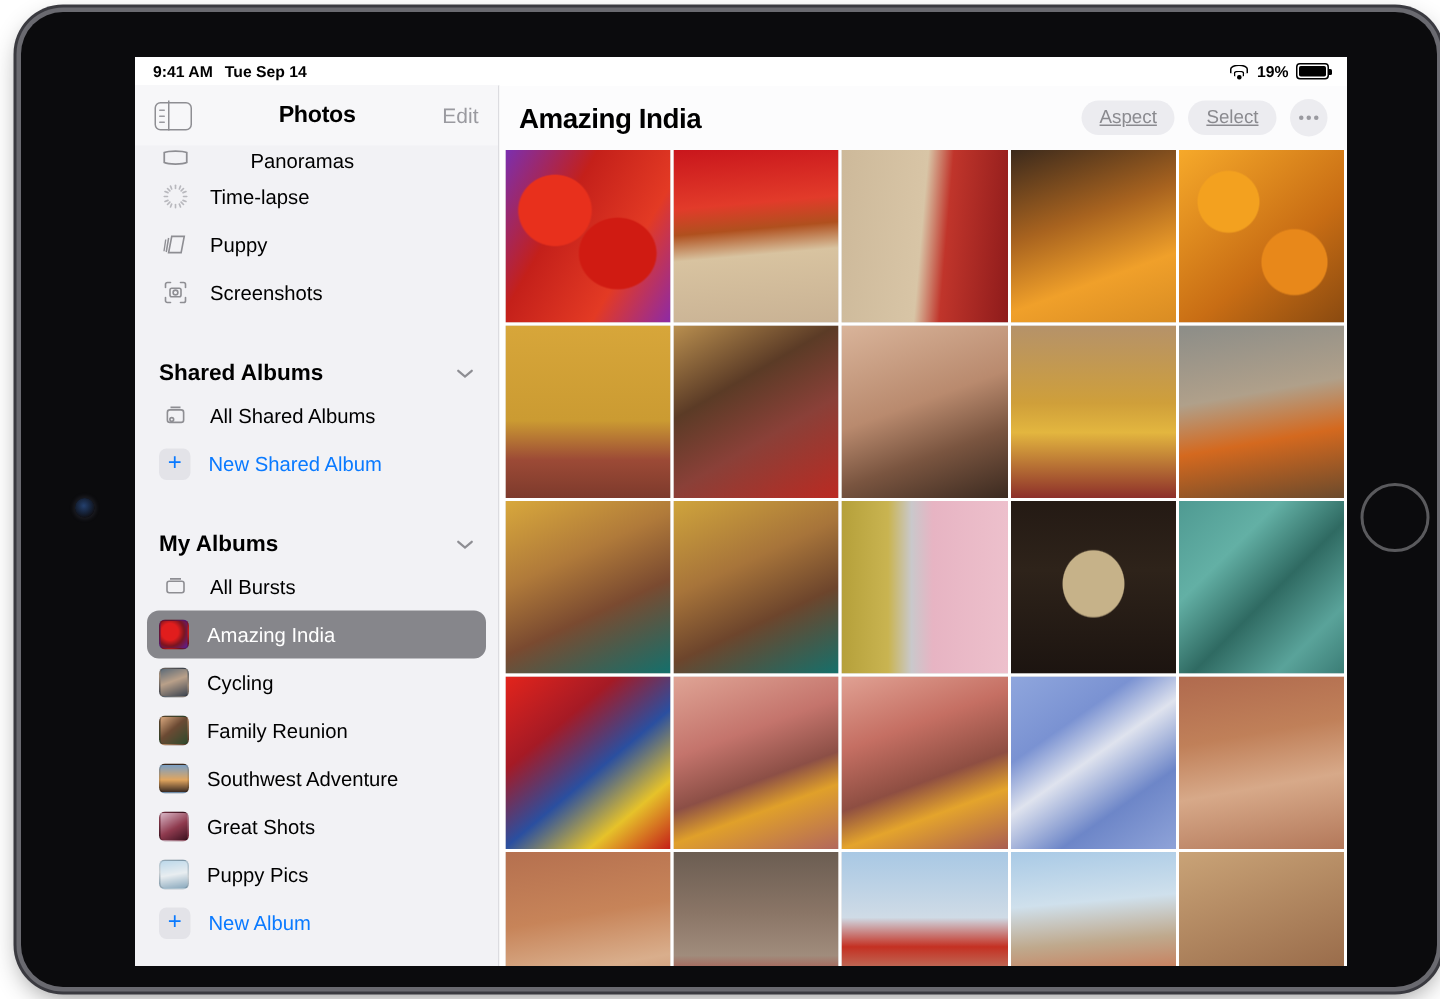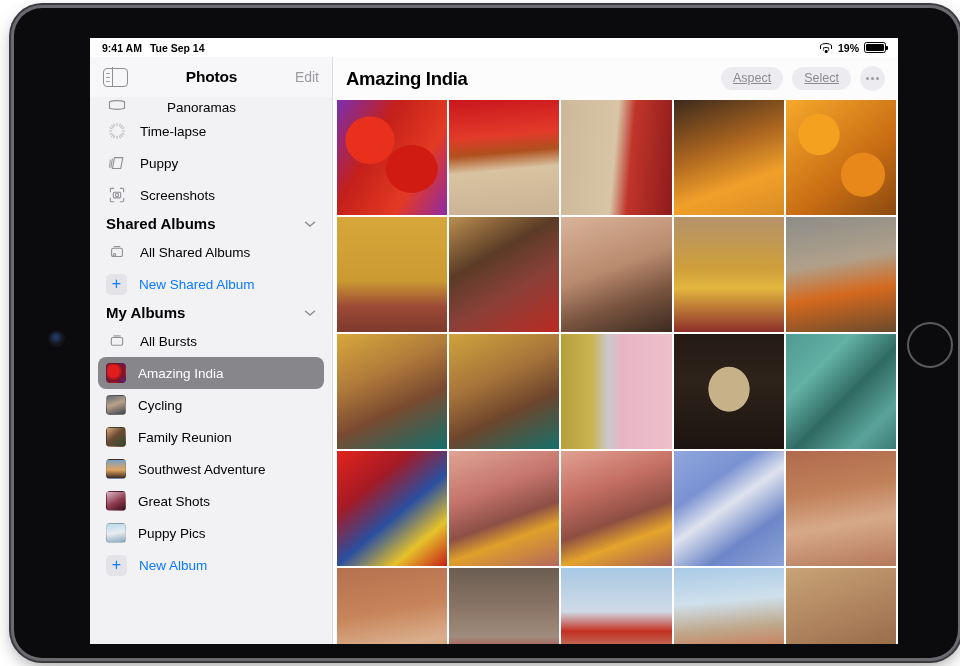--- a/index.html
+++ b/index.html
@@ -109,21 +109,21 @@
     display: flex; align-items: center; gap: 12px;
     height: 32px; margin: 0 8px; padding: 0 8px;
     border-radius: 8px; font-size: 13.5px; color: #000;
   }
   .sb-row.clipped { height: 18px; align-items: flex-end; gap: 39px; }
   .sb-row.selected { background: #86868b; color: #fff; }
   .sb-row.blue { color: #0a7aff; }
 
   .sb-section {
     display:flex; align-items:center;
-    margin: 4px 16px 4px 16px; font-size: 15px; font-weight: bold; color:#000;
+    margin: 29px 16px 4px 16px; font-size: 15px; font-weight: bold; color:#000;
   }
   .sb-section .chev { margin-left:auto; color:#8e8e93; font-size: 12px; }
 
   .ic { width: 22px; height: 20px; flex:none; position: relative; color:#8e8e93; }
   .ic svg { display:block; width: 100%; height: 100%; }
 
   .thumb {
     width: 20px; height: 20px; border-radius: 4px; flex:none;
     border: .5px solid rgba(0,0,0,.12); overflow:hidden;
     background-size: cover;

